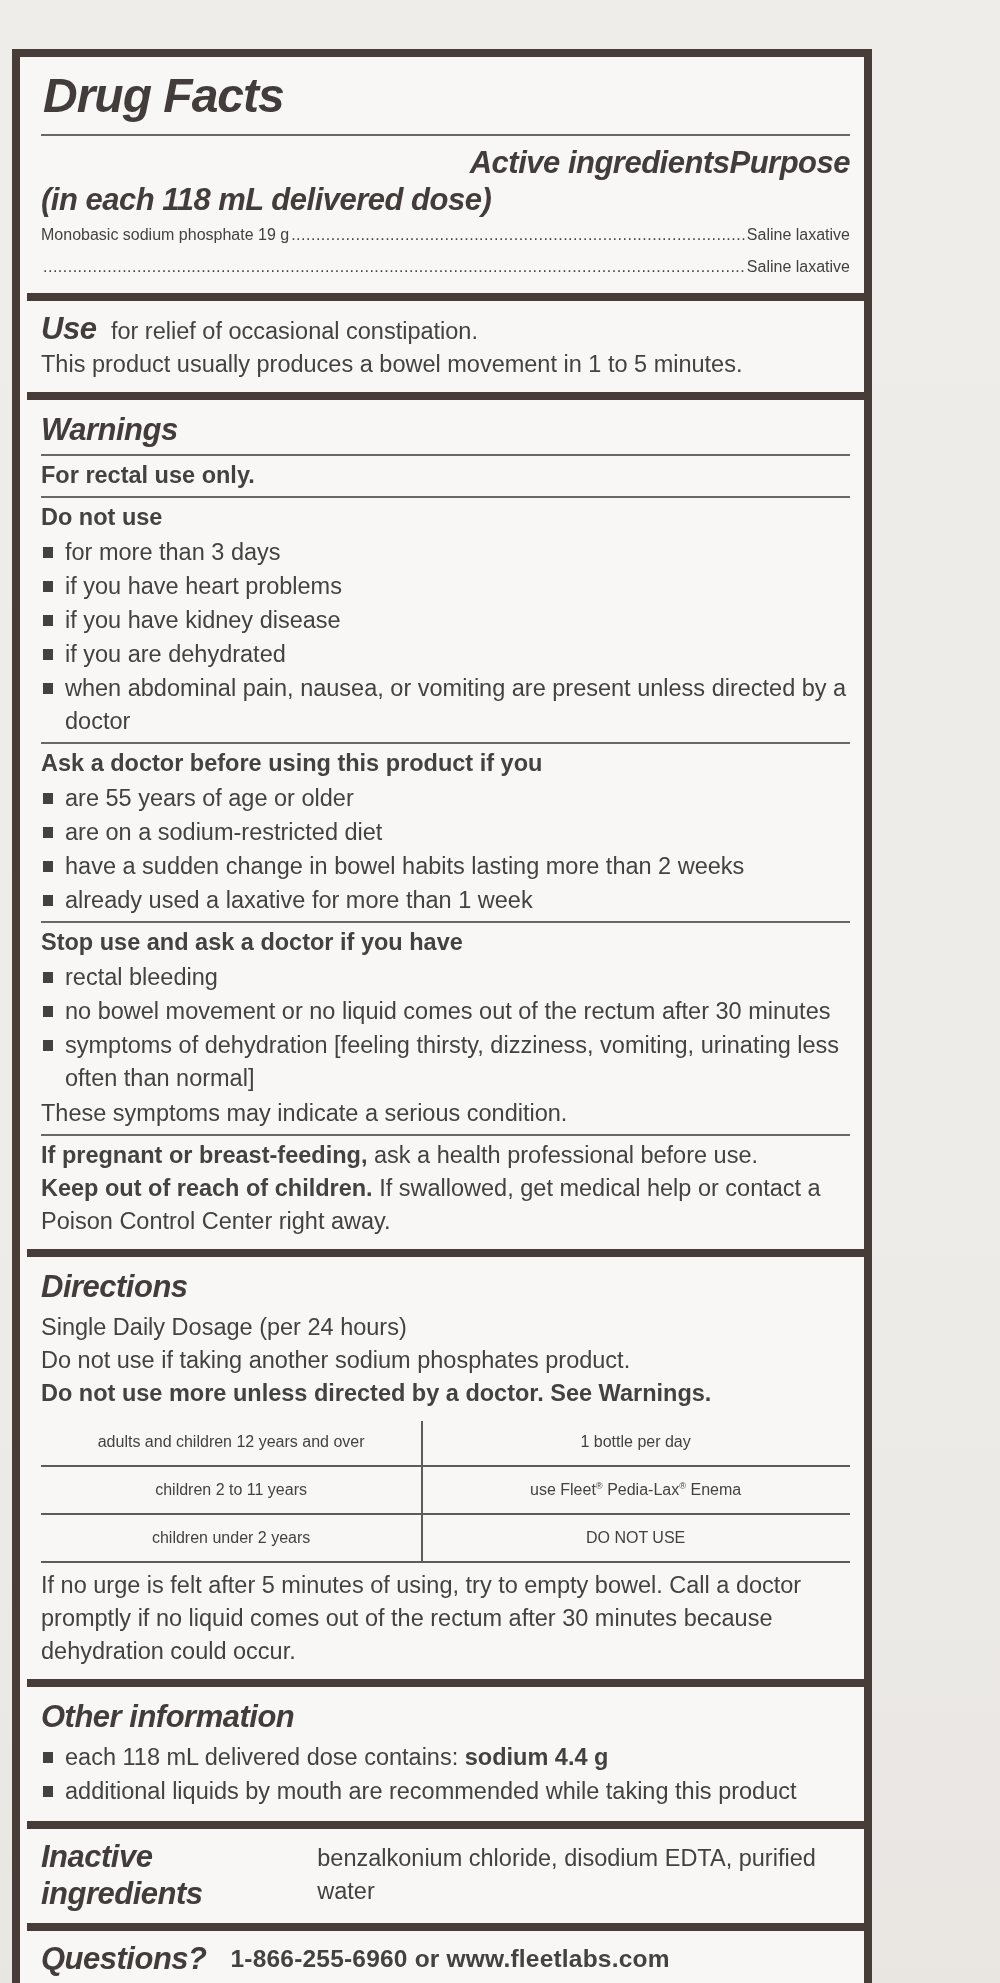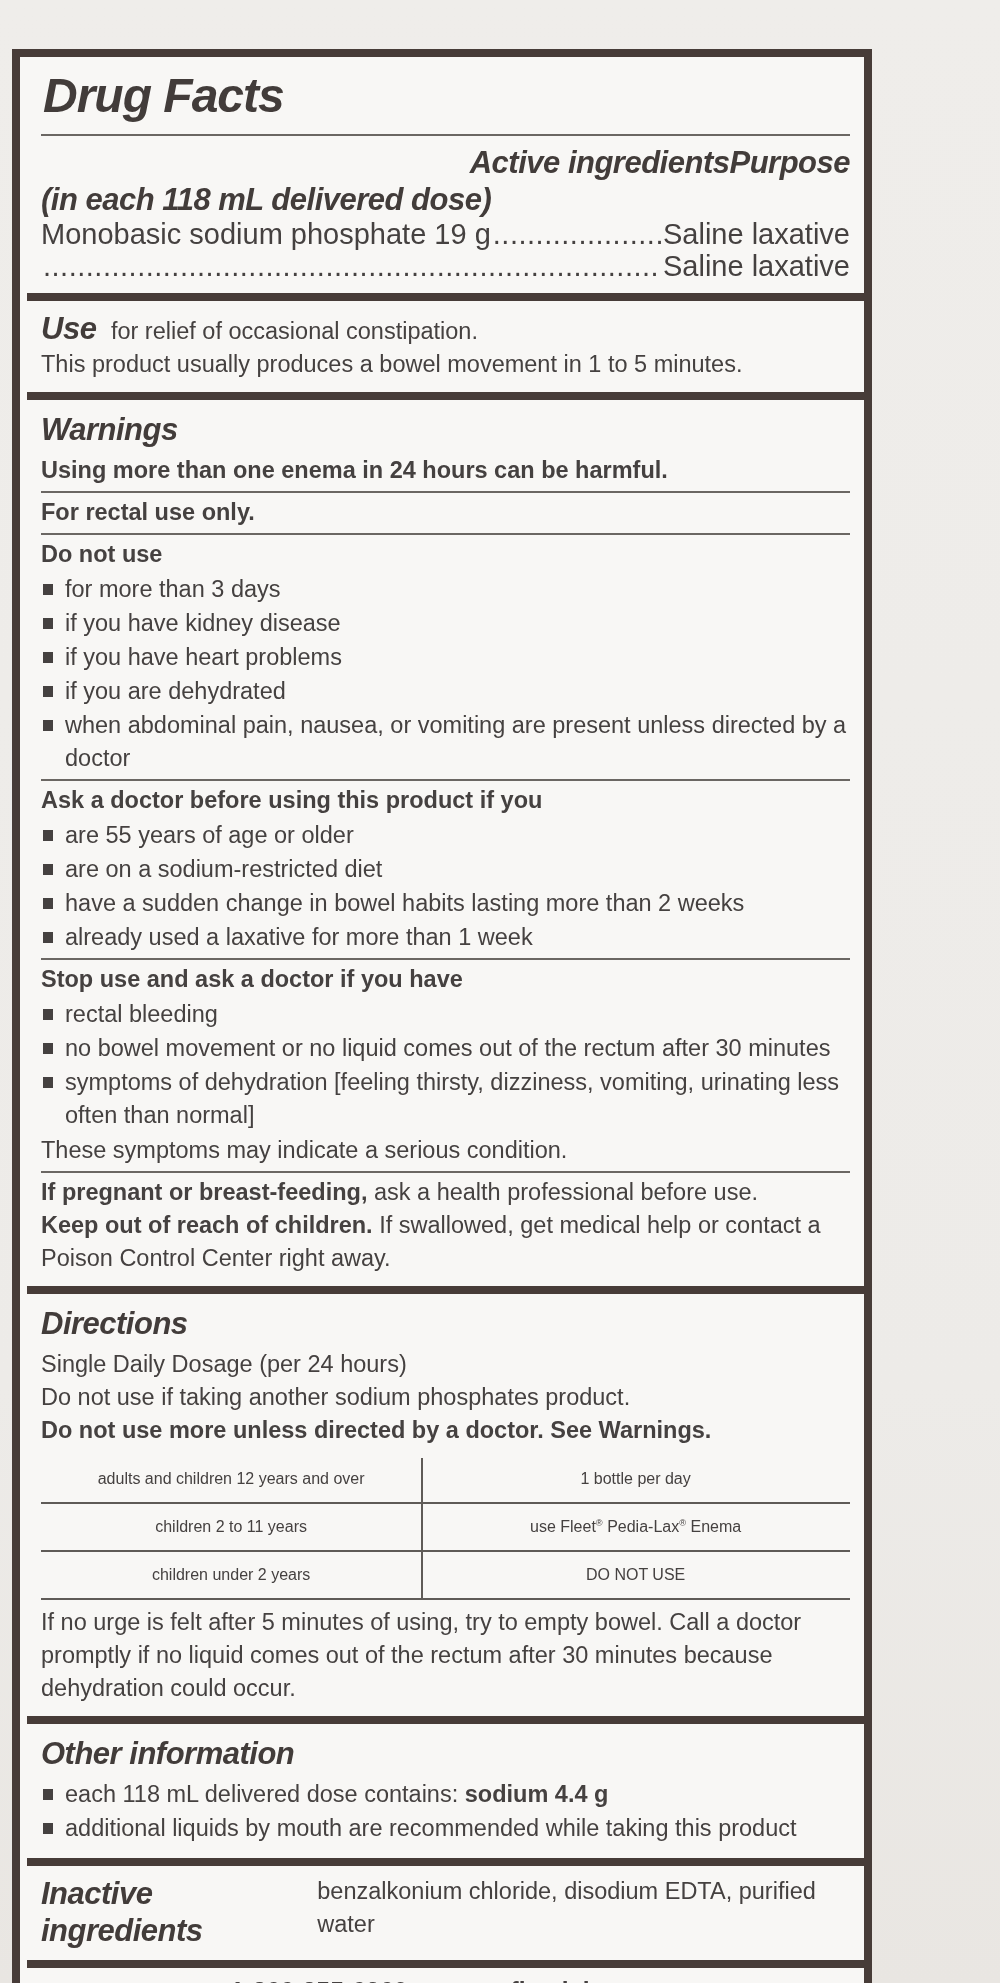--- a/index.html
+++ b/index.html
@@ -45,21 +45,21 @@
     font-weight: bold;
     color: #423c3a;
     letter-spacing: -0.5px;
   }
   .section-heading { margin: 2px 0 6px 0; }
 
   .thinrule { border: none; border-top: 2px solid #6b6763; margin: 4px 0 3px 0; }
   .title-rule { margin: 10px 0 8px 0; }
 
   .ai-head { display: flex; justify-content: flex-end; align-items: baseline; margin-top: 2px; }
-  .ingrow { display: flex; align-items: baseline; font-size: 29px; line-height: 31px; margin-top: 1px; }
+  .ingrow { display: flex; align-items: baseline; font-size: 16px; line-height: 31px; margin-top: 1px; }
   .leader { flex: 1; overflow: hidden; white-space: nowrap; margin: 0 2px; }
   .leader::after { content: "....................................................................................................................................................."; letter-spacing: 0.5px; }
 
   .inline-head { display: block; }
   .inline-head .h2 { margin-right: 8px; }
 
   ul.bullets { list-style: none; margin: 2px 0 2px 0; padding: 0; }
   ul.bullets li { display: flex; margin: 1px 0; }
   .sq {
     width: 10px; height: 11px;
@@ -72,21 +72,21 @@
   .subsection-heading { margin: 2px 0 1px 0; }
 
   .dose-table { position: relative; margin: 9px 0 6px 0; }
   .dt-row { display: flex; border-bottom: 2px solid #5f5b57; }
   .dt-cell { box-sizing: border-box; text-align: center; font-size: 16px; line-height: 26px; padding: 10px 10px; }
   .dt-left  { width: 47%; }
   .dt-right { flex: 1; }
   .vline { position: absolute; left: 47%; top: 2px; bottom: 2px; width: 2px; background: #5f5b57; }
   sup { font-size: 58%; line-height: 0; vertical-align: super; }
 
-  .q-line { display: flex; align-items: flex-start; }
+  .q-line { display: flex; align-items: center; }
   .q-text { font-size: 24.5px; font-weight: bold; margin-left: 24px; letter-spacing: 0.2px; }
 </style>
 </head>
 <body>
 
 <div class="page">
   <div class="label">
 
     <section>
       <h1 class="drugfacts">Drug Facts</h1>
@@ -110,38 +110,37 @@
     <section>
       <div class="t inline-head">
         <span class="h2">Use</span><span class="t"> for relief of occasional constipation.</span>
       </div>
       <div class="t">This product usually produces a bowel movement in 1 to 5 minutes.</div>
     </section>
 
     <section>
       <div class="h2 section-heading">Warnings</div>
 
-      <div class="t b">Using more than one enema in 24 hours can be harmful.</div>
       <hr class="thinrule">
       <div class="t b">For rectal use only.</div>
       <hr class="thinrule">
 
       <div class="t b subsection-heading">Do not use</div>
       <ul class="bullets">
         <li>
             <span class="sq"></span>
             <span class="t">for more than 3 days</span>
           </li>
         <li>
             <span class="sq"></span>
+            <span class="t">if you have heart problems</span>
+          </li>
+        <li>
+            <span class="sq"></span>
             <span class="t">if you have kidney disease</span>
-          </li>
-        <li>
-            <span class="sq"></span>
-            <span class="t">if you have heart problems</span>
           </li>
         <li>
             <span class="sq"></span>
             <span class="t">if you are dehydrated</span>
           </li>
         <li>
             <span class="sq"></span>
             <span class="t">when abdominal pain, nausea, or vomiting are present unless directed by a doctor</span>
           </li>
       </ul>

